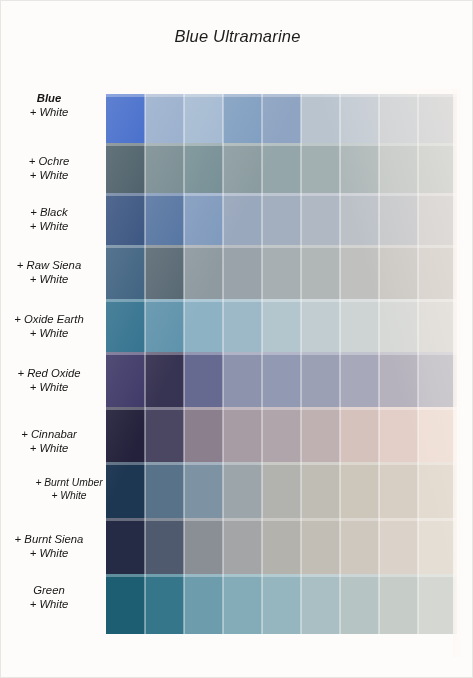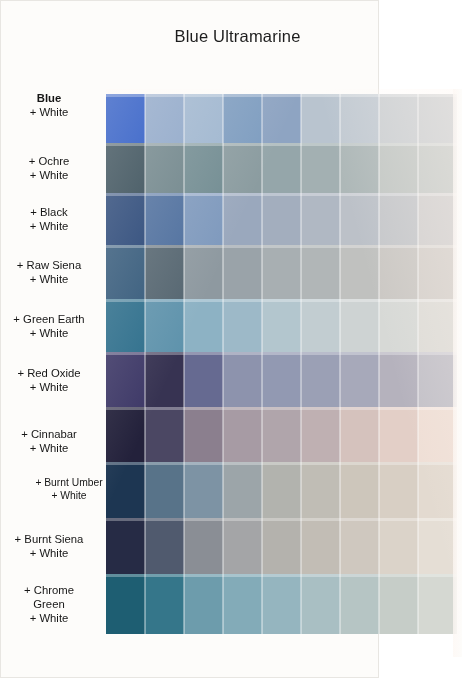--- a/index.html
+++ b/index.html
@@ -9,25 +9,26 @@
   }
   body {
     width: 473px;
     height: 678px;
     background: #ffffff;
     font-family: "Liberation Sans", sans-serif;
     overflow: hidden;
   }
   #sheet {
     position: relative;
-    width: 379px;
+    width: 473px;
     height: 678px;
     background: #fdfcfa;
     box-sizing: border-box;
     border: 1px solid #e8e6e2;
+    font-style: italic;
   }
   #chart-title {
     position: absolute;
     top: 26px;
     left: 0;
     width: 473px;
     text-align: center;
     font-size: 16.5px;
     font-weight: 400;
     color: #1d1d1d;
@@ -127,41 +128,40 @@
       </div>
       <div class="row-label sz-normal" style="top: 146px;">
         <span class="lbl-line">+ Black</span>
         <span class="lbl-line">+ White</span>
       </div>
       <div class="row-label sz-normal" style="top: 199px;">
         <span class="lbl-line">+ Raw Siena</span>
         <span class="lbl-line">+ White</span>
       </div>
       <div class="row-label sz-normal" style="top: 252.5px;">
-        <span class="lbl-line">+ Green Earth</span>
+        <span class="lbl-line">+ Oxide Earth</span>
         <span class="lbl-line">+ White</span>
       </div>
       <div class="row-label sz-normal" style="top: 306.5px;">
         <span class="lbl-line">+ Red Oxide</span>
         <span class="lbl-line">+ White</span>
       </div>
       <div class="row-label sz-normal" style="top: 361.5px; margin-top: 6px;">
         <span class="lbl-line">+ Cinnabar</span>
         <span class="lbl-line">+ White</span>
       </div>
       <div class="row-label sz-small" style="top: 418px;">
         <span class="lbl-line">+ Burnt Umber</span>
         <span class="lbl-line">+ White</span>
       </div>
       <div class="row-label sz-normal" style="top: 473px;">
         <span class="lbl-line">+ Burnt Siena</span>
         <span class="lbl-line">+ White</span>
       </div>
       <div class="row-label sz-normal" style="top: 523.5px;">
-        <span class="lbl-line">+ Chrome</span>
         <span class="lbl-line">Green</span>
         <span class="lbl-line">+ White</span>
       </div>
     </div>
 
   <div id="swatch-grid">
       <div class="swatch-row" title="Blue + White" style="top: 2px; height: 49px;">
         <div class="swatch" title="Blue + White — step 1 — #1b4ec2" style="background: rgb(27, 78, 194);"></div>
         <div class="swatch gap-left" title="Blue + White — step 2 — #8ba5c8" style="background: rgb(139, 165, 200);"></div>
         <div class="swatch gap-left" title="Blue + White — step 3 — #9db5cf" style="background: rgb(157, 181, 207);"></div>

